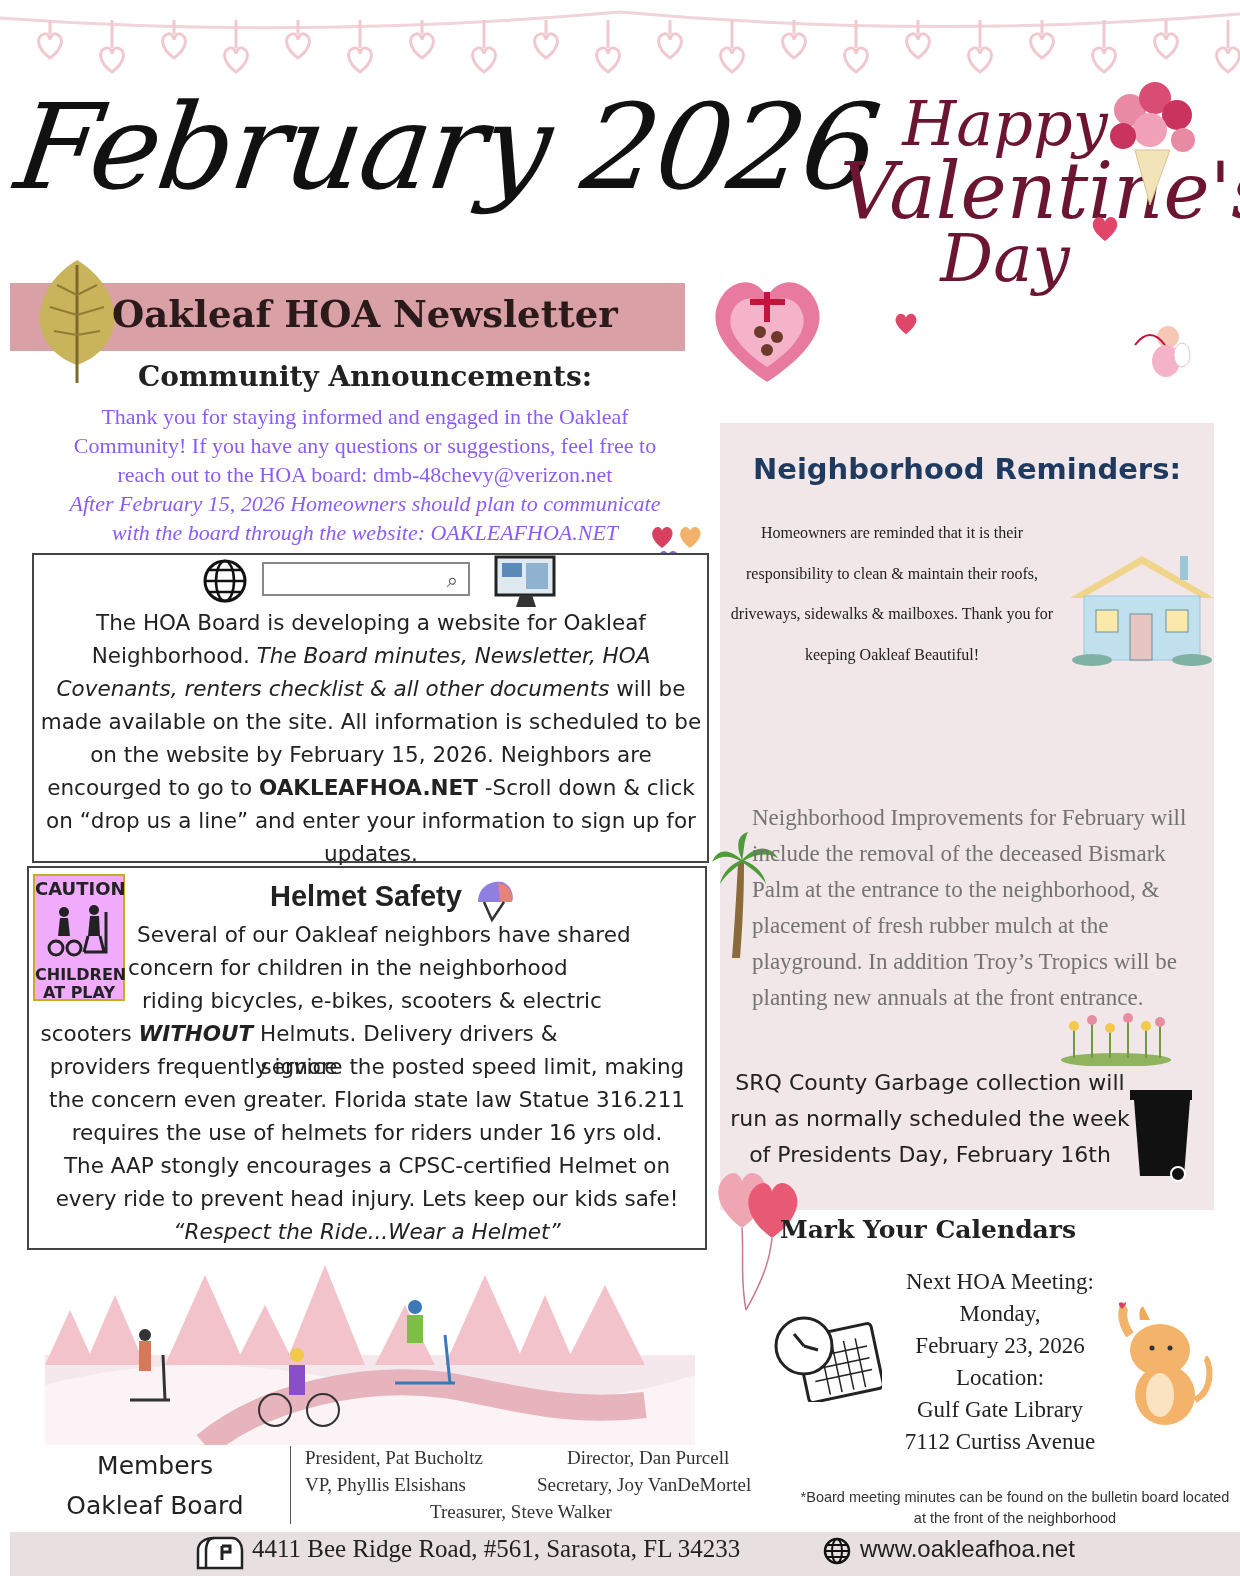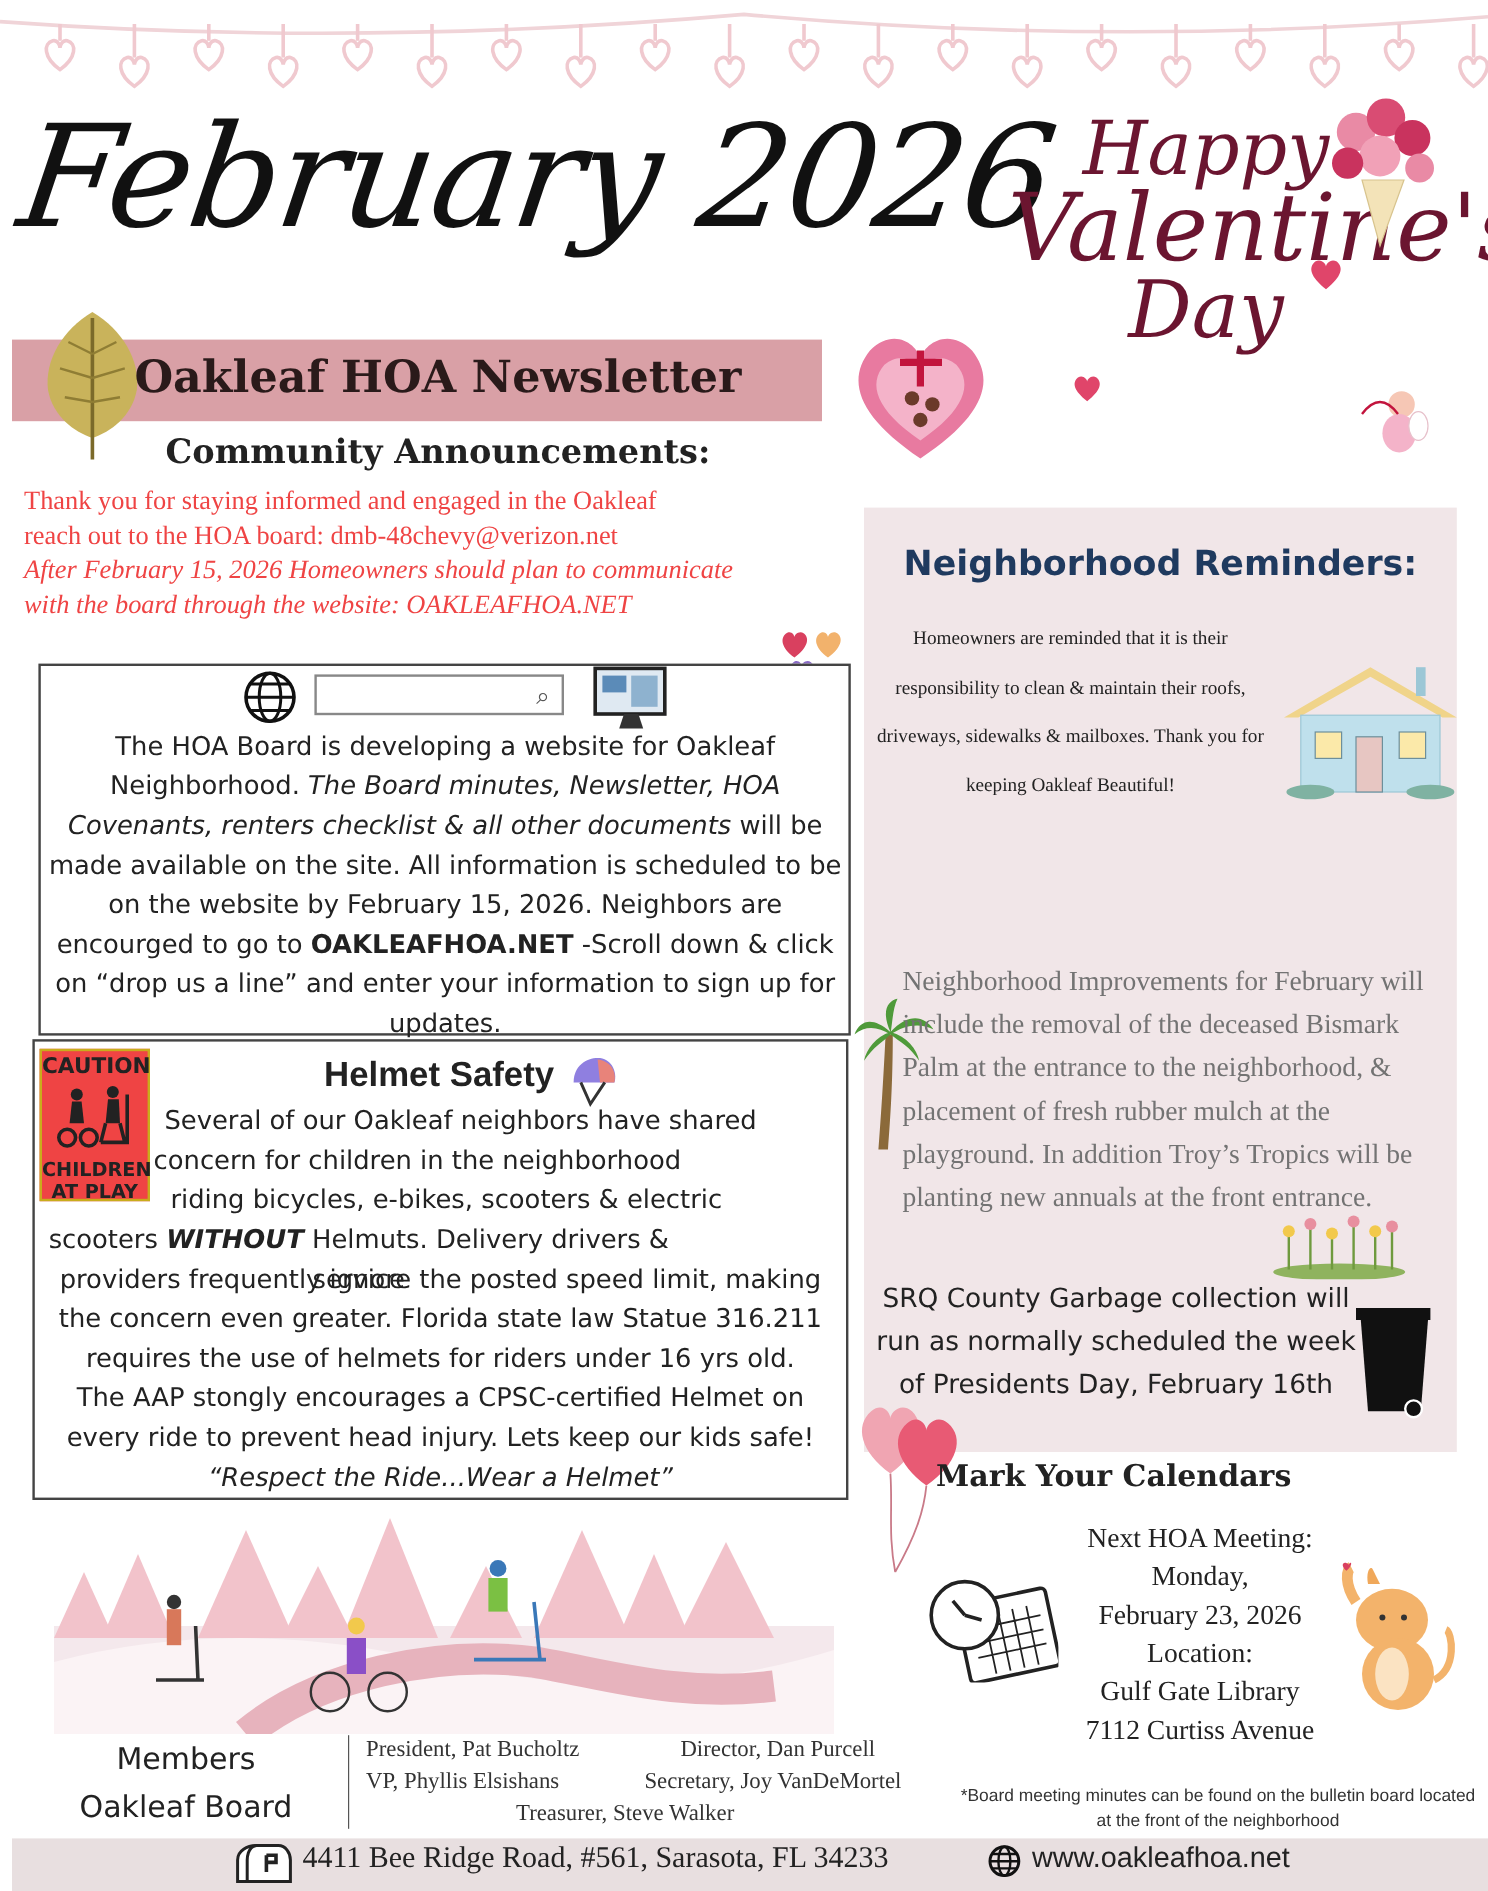--- a/index.html
+++ b/index.html
@@ -8,29 +8,29 @@
   .garland{left:0;top:0;width:1240px;height:90px}
   .title{left:18px;top:78px;font-family:"DejaVu Serif",serif;font-style:italic;font-size:118px;color:#111;letter-spacing:-2px;transform:skewX(-8deg);font-weight:400}
   .valentine{left:840px;top:95px;width:330px;text-align:center;font-family:"DejaVu Serif",serif;font-style:italic;color:#6b1530;line-height:0.95}
   .valentine .l1{font-size:62px}
   .valentine .l2{font-size:78px}
   .valentine .l3{font-size:66px}
   .banner{left:10px;top:283px;width:675px;height:68px;background:#d9a0a6}
   .banner-text{left:112px;top:292px;font-family:"DejaVu Serif",serif;font-weight:700;font-size:37px;color:#2a1a1a}
   .leaf{left:22px;top:255px;width:110px;height:130px}
   .h-ann{left:0;top:360px;width:730px;text-align:center;font-family:"DejaVu Serif",serif;font-weight:700;font-size:28px}
-  .ann-body{left:20px;top:402px;width:690px;text-align:left;font-size:22px;line-height:29px;color:#ef4444}
+  .ann-body{left:20px;top:402px;width:690px;text-align:center;font-size:22px;line-height:29px;color:#8b5cf6}
   .ann-body .it{font-style:italic}
   .box1{left:32px;top:553px;width:677px;height:310px;border:2px solid #444;background:#fff}
   .box1-text{left:36px;top:606px;width:670px;text-align:center;font-family:"DejaVu Sans",sans-serif;font-size:21.5px;line-height:33px;color:#222}
   .box1-text i{font-style:italic}
   .box1-text b{font-weight:700}
   .search{left:262px;top:562px;width:208px;height:34px;border:2px solid #888;background:#fff}
   .box2{left:27px;top:866px;width:680px;height:384px;border:2px solid #444;background:#fff}
-  .caution{left:33px;top:874px;width:92px;height:127px;background:#ef4444;border:2px solid #c9ac1c;text-align:center;font-family:"DejaVu Sans",sans-serif;font-weight:700;font-size:16px;color:#222;line-height:18px}
+  .caution{left:33px;top:874px;width:92px;height:127px;background:#f0abfc;border:2px solid #c9ac1c;text-align:center;font-family:"DejaVu Sans",sans-serif;font-weight:700;font-size:16px;color:#222;line-height:18px}
   .helmet-h{left:270px;top:880px;font-family:Liberation Sans, sans-serif;font-weight:700;font-size:29px}
   .helmet-text{font-family:"DejaVu Sans",sans-serif;font-size:21.5px;color:#222;line-height:33px}
   .right-panel{left:720px;top:423px;width:494px;height:787px;background:#f1e6e8}
   .nr-h{left:720px;top:452px;width:494px;text-align:center;font-family:"DejaVu Sans",sans-serif;font-weight:700;font-size:29px;color:#1f3a5f}
   .nr-text{left:722px;top:513px;width:340px;text-align:center;font-family:Liberation Serif, serif;font-size:16px;line-height:40.5px;color:#222}
   .imp-text{left:752px;top:800px;width:445px;text-align:left;font-size:23px;line-height:36px;color:#737373}
   .srq-text{left:720px;top:1065px;width:420px;text-align:center;font-family:"DejaVu Sans",sans-serif;font-size:22px;line-height:36px;color:#222}
   .cal-h{left:780px;top:1215px;width:420px;text-align:left;font-family:"DejaVu Serif",serif;font-weight:700;font-size:25px}
   .meet{left:850px;top:1266px;width:300px;text-align:center;font-size:23px;line-height:32px;color:#222}
   .note{left:795px;top:1487px;width:440px;text-align:center;font-family:"Liberation Sans",sans-serif;font-size:14.5px;line-height:21px;color:#333}
@@ -135,20 +135,21 @@
 <svg class="abs leaf" viewBox="0 0 110 130">
   <path d="M55,5 C30,20 15,45 18,70 C22,92 40,105 55,110 C70,105 88,92 92,70 C95,45 80,20 55,5 Z" fill="#c9b35b"></path>
   <path d="M55,10 L55,128" stroke="#7b6a2a" stroke-width="3"></path>
   <path d="M55,40 L35,30 M55,60 L28,52 M55,80 L32,76 M55,40 L75,30 M55,60 L82,52 M55,80 L78,76" stroke="#8f7d34" stroke-width="2"></path>
 </svg>
 <div class="abs banner-text">Oakleaf HOA Newsletter</div>
 
 <div class="abs h-ann">Community Announcements:</div>
 <div class="abs ann-body">
   <div>Thank you for staying informed and engaged in the Oakleaf</div>
+  <div>Community! If you have any questions or suggestions, feel free to</div>
   <div>reach out to the HOA  board: dmb-48chevy@verizon.net</div>
   <div class="it">After February 15, 2026 Homeowners should plan to communicate</div>
   <div class="it">with the board through the website: OAKLEAFHOA.NET</div>
 </div>
 <svg class="abs" style="left:648px;top:522px;width:60px;height:52px" viewBox="0 0 60 52">
   <path d="M14,26 C3,18 2,10 7,6 C11,3 14,7 14,9 C14,7 18,3 22,6 C27,10 25,18 14,26Z" fill="#d9405f"></path>
   <path d="M42,26 C31,18 30,10 35,6 C39,3 42,7 42,9 C42,7 46,3 50,6 C55,10 53,18 42,26Z" fill="#f2b26c"></path>
   <path d="M20,50 C9,42 8,34 13,30 C17,27 20,31 20,33 C20,31 24,27 28,30 C33,34 31,42 20,50Z" fill="#8a6bc7"></path>
 </svg>
 

